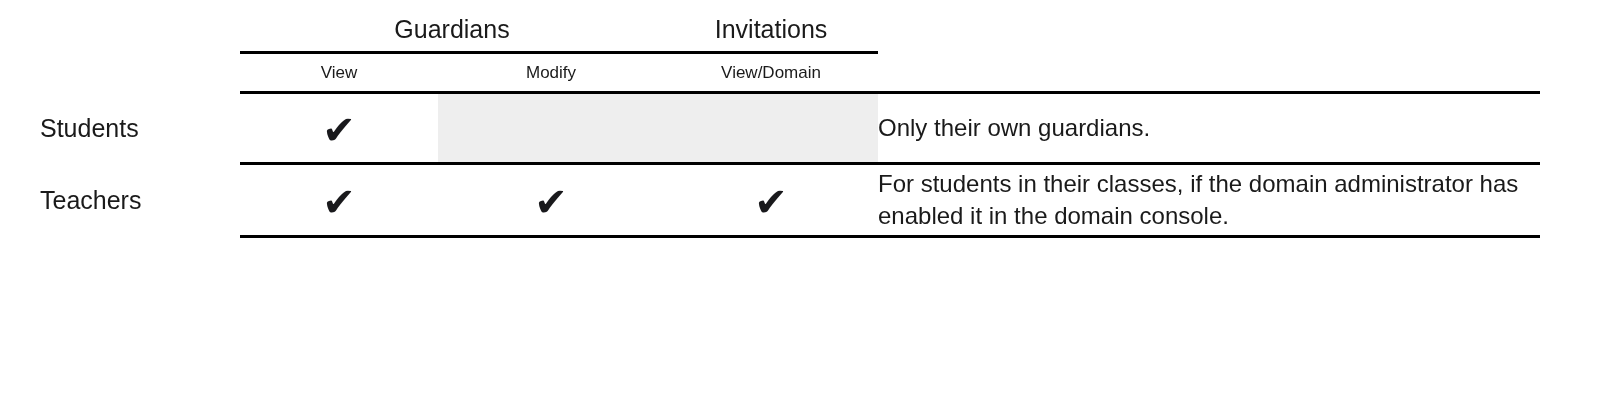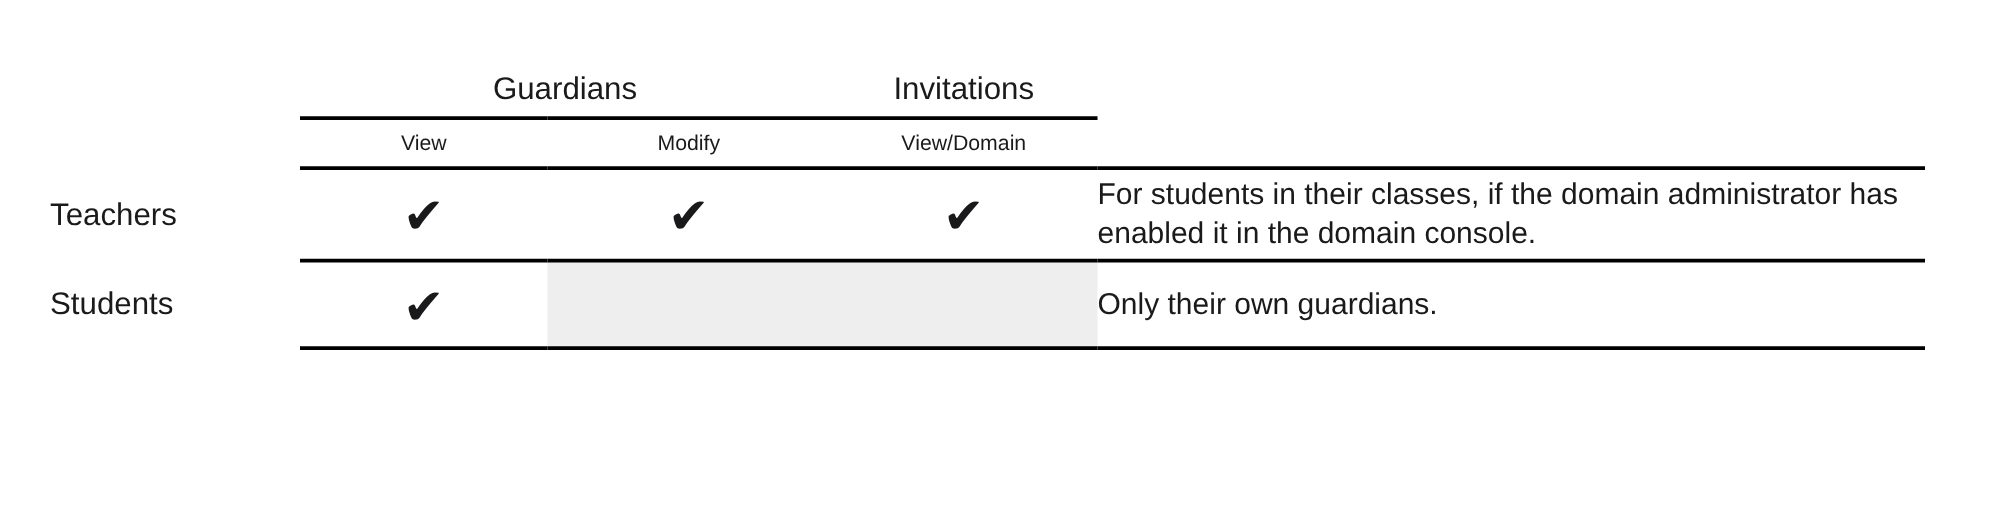--- a/index.html
+++ b/index.html
@@ -13,21 +13,20 @@
     font-family: "Liberation Sans", sans-serif;
     color: #1a1a1a;
     -webkit-font-smoothing: antialiased;
   }
 
   .sheet {
     position: relative;
     width: 1600px;
     height: 320px;
     overflow: hidden;
-    margin-top: 42px;
   }
 
   
   table.perm {
     position: absolute;
     left: 40px;
     top: 8px;
     border-collapse: collapse;
     table-layout: fixed;
     width: 1500px;
@@ -166,41 +165,41 @@
         <td style="border-top:none"></td>
         <td></td>
         <td></td>
         <td></td>
         <td></td>
       </tr>
     </thead>
 
     <tbody>
 
-      <tr class="body-row tall">
-        <td class="rowlabel">Teachers</td>
-        <td class="mark">
-          <span class="check">✔</span>
-        </td>
-        <td class="mark">
-          <span class="check">✔</span>
-        </td>
-        <td class="mark">
-          <span class="check">✔</span>
-        </td>
-        <td class="desc">For students in their classes, if the domain administrator has enabled it in the domain console.</td>
-      </tr>
-
       <tr class="body-row">
         <td class="rowlabel">Students</td>
         <td class="mark">
           <span class="check">✔</span>
         </td>
         <td class="mark shaded"></td>
         <td class="mark shaded"></td>
         <td class="desc">Only their own guardians.</td>
       </tr>
 
+      <tr class="body-row tall">
+        <td class="rowlabel">Teachers</td>
+        <td class="mark">
+          <span class="check">✔</span>
+        </td>
+        <td class="mark">
+          <span class="check">✔</span>
+        </td>
+        <td class="mark">
+          <span class="check">✔</span>
+        </td>
+        <td class="desc">For students in their classes, if the domain administrator has enabled it in the domain console.</td>
+      </tr>
+
     </tbody>
   </table>
 
 
 </div>
 
 </body></html>

